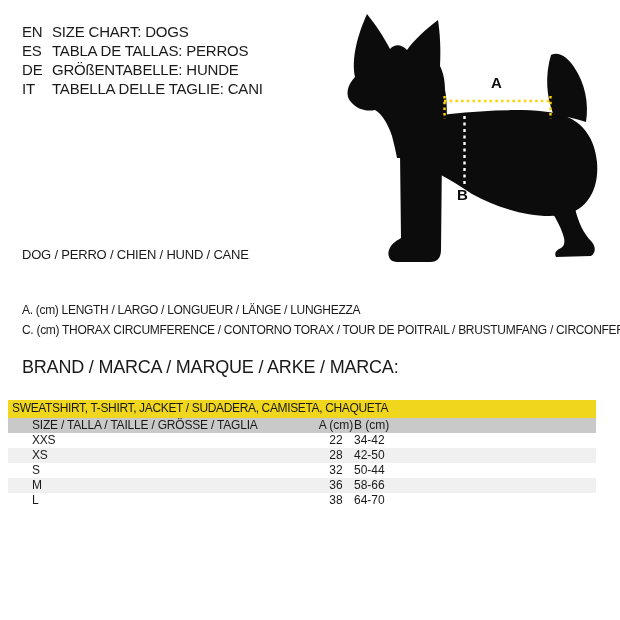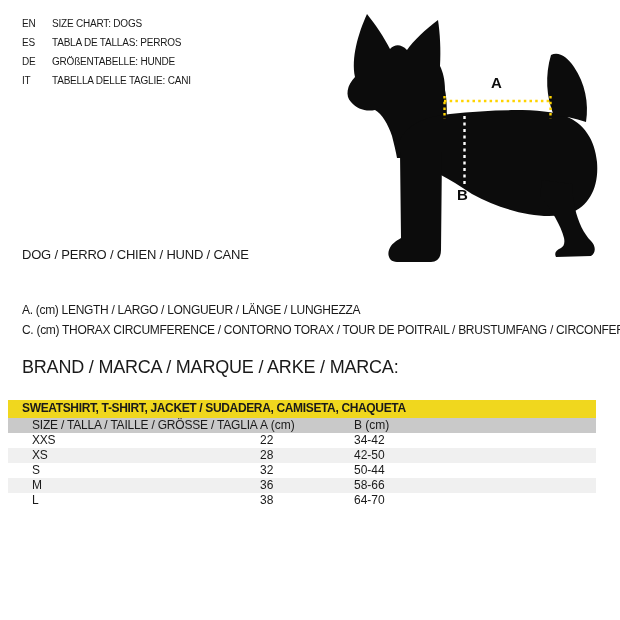--- a/index.html
+++ b/index.html
@@ -9,47 +9,47 @@
     --row-alt:#F0F0F0;
     --ink:#1a1a1a;
   }
   *{box-sizing:border-box;margin:0;padding:0}
   html,body{width:620px;height:620px;background:#fff}
   body{font-family:"Liberation Sans",sans-serif;color:var(--ink);}
   .sheet{position:relative;width:620px;height:620px;background:#fff;overflow:hidden}
   .abs{position:absolute}
 
   
-  .langs{left:22px;top:14px;font-size:10px;letter-spacing:-0.2px}
+  .langs{left:22px;top:22px;font-size:15px;letter-spacing:-0.2px}
   .lang-row{display:flex;height:19px;align-items:center}
   .lang-code{width:30px;flex:none}
 
   
   .dog-svg{left:0;top:0}
   .dog-fill{fill:#0c0c0c}
   .measure-line-a{stroke:var(--dash-yellow);stroke-width:2.4;stroke-dasharray:2.5 3.2;fill:none}
   .measure-line-b{stroke:#ffffff;stroke-width:2.4;stroke-dasharray:3 3.5;fill:none}
   .measure-label{font-weight:bold;font-size:15px;color:#0c0c0c}
   .label-a{left:491px;top:74px}
   .label-b{left:457px;top:186px}
 
   
   .dog-names{left:22px;top:247px;font-size:13px;letter-spacing:-0.2px}
   .notes{left:22px;top:300px;font-size:12px;line-height:20px;letter-spacing:-0.3px;white-space:nowrap}
   .brand-line{left:22px;top:357px;font-size:18px;letter-spacing:-0.2px}
 
   
   .size-table{left:8px;top:400px;width:588px;font-size:12px}
-  .tbl-title{background:var(--yellow);padding:2px 0 3px 14px;font-weight:bold;line-height:13px;letter-spacing:-0.35px;white-space:nowrap}
+  .tbl-title{background:var(--yellow);padding:2px 0 3px 4px;font-weight:normal;line-height:13px;letter-spacing:-0.35px;white-space:nowrap}
   .tbl-head{background:var(--head-gray);height:15px;position:relative}
   .tbl-row{height:15px;position:relative;background:#fff}
   .tbl-row.alt{background:var(--row-alt)}
   .cell{position:absolute;top:0;line-height:15px;white-space:nowrap}
   .cell-size{left:24px;letter-spacing:-0.2px}
-  .cell-a{left:252px;width:120px;text-align:left}
+  .cell-a{left:268px;width:120px;text-align:center}
   .cell-b{left:346px;width:120px;text-align:left}
 </style>
 </head>
 <body>
 
 <div class="sheet">
 
   <div class="abs langs">
     <div class="lang-row">
       <span class="lang-code">EN</span>

